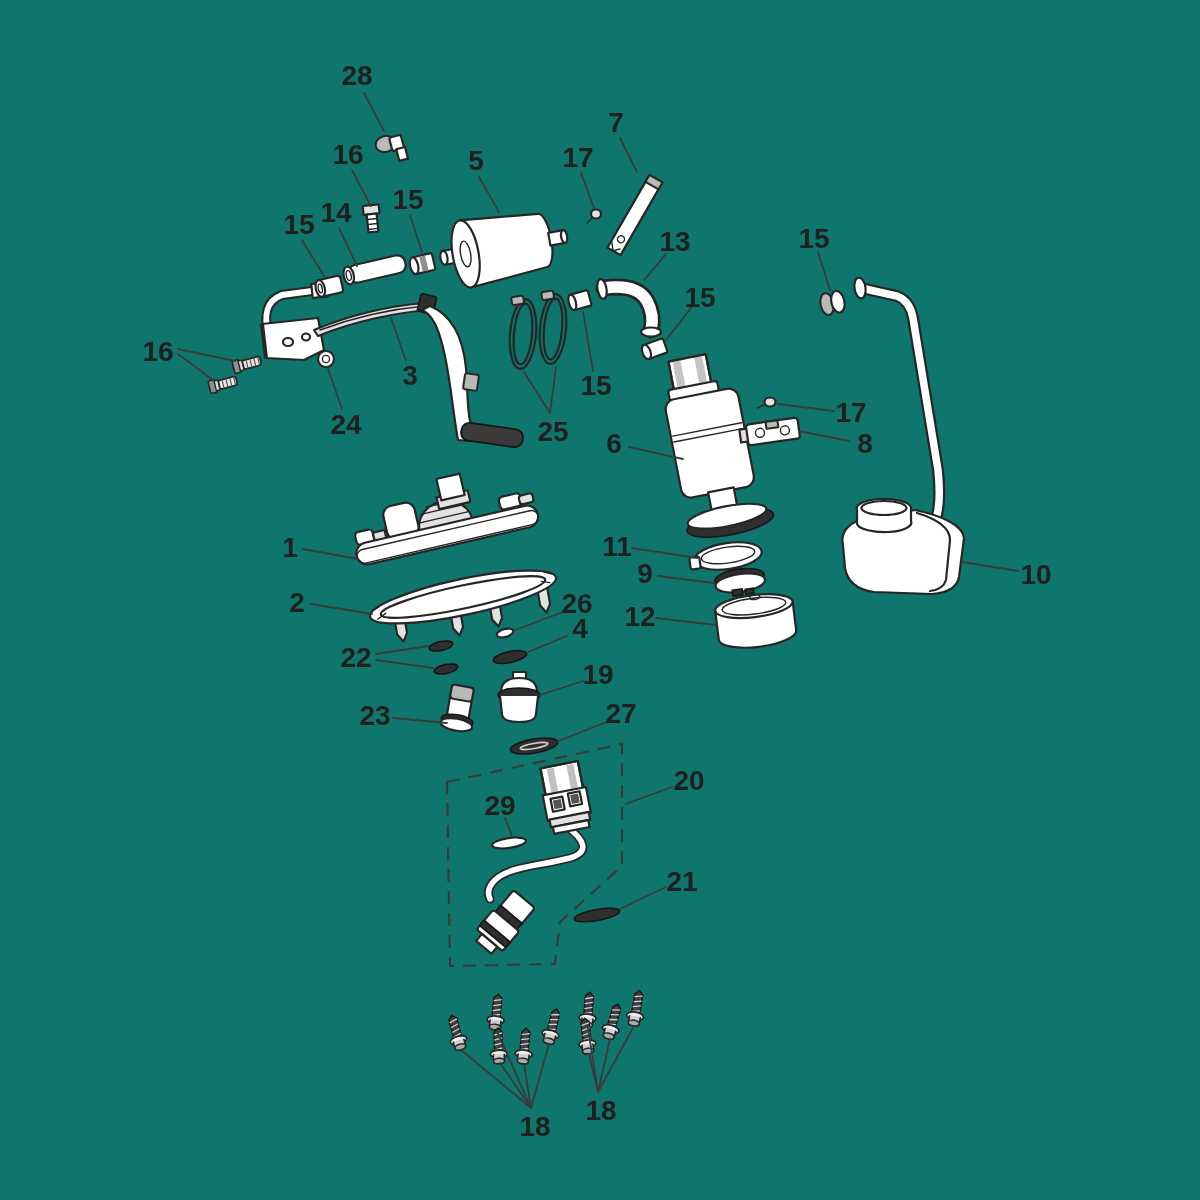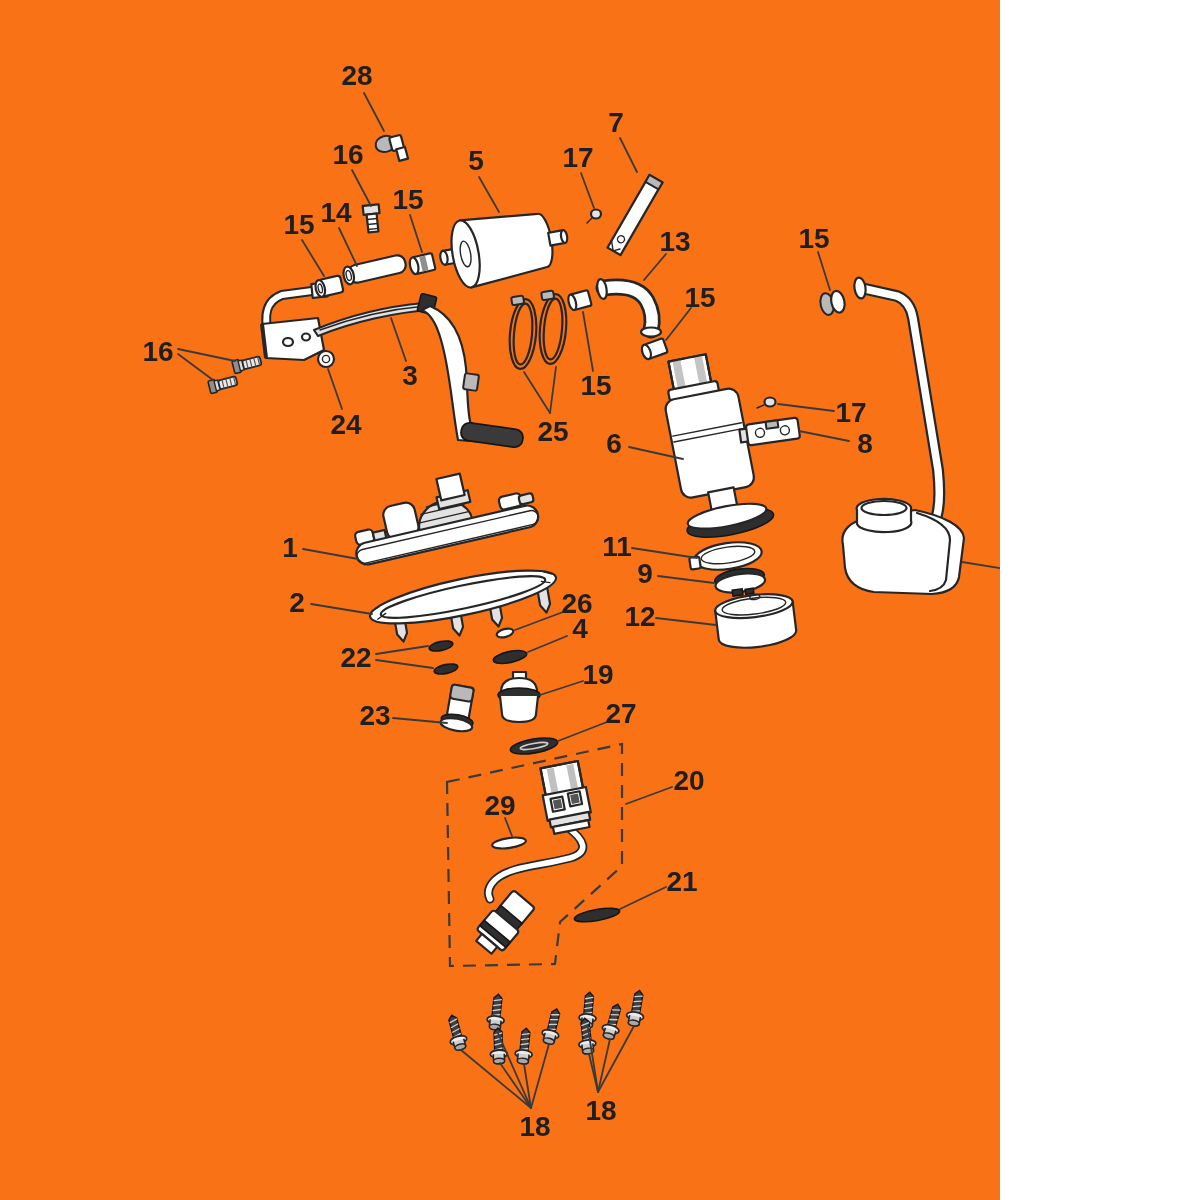--- a/index.html
+++ b/index.html
@@ -1,16 +1,16 @@
 <!DOCTYPE html>
 <html><head>
 <meta charset="utf-8">
 <style>
   html,body{margin:0;padding:0;background:#ffffff;}
-  .page{width:1000px;height:1200px;background:#f97316;position:relative;overflow:hidden;}
+  .page{width:1200px;height:1200px;background:#0f766e;position:relative;overflow:hidden;}
   svg{display:block;}
   .ln{fill:none;stroke:#262626;stroke-width:2.2;stroke-linecap:round;stroke-linejoin:round;}
   .fw{fill:#ffffff;stroke:#262626;stroke-width:2.2;stroke-linejoin:round;}
   .fg{fill:#e2e2e2;stroke:#262626;stroke-width:2.2;stroke-linejoin:round;}
   .fm{fill:#b9b9b9;stroke:#262626;stroke-width:2;stroke-linejoin:round;}
   .fd{fill:#2e2e2e;stroke:#161616;stroke-width:1.6;}
   .thin{stroke-width:1.4;}
   .dash{fill:none;stroke:#3a3a3a;stroke-width:2.2;stroke-dasharray:13 9;}
   .pipeO{fill:none;stroke:#262626;stroke-linecap:round;}
   .pipeI{fill:none;stroke:#ffffff;stroke-linecap:round;}

